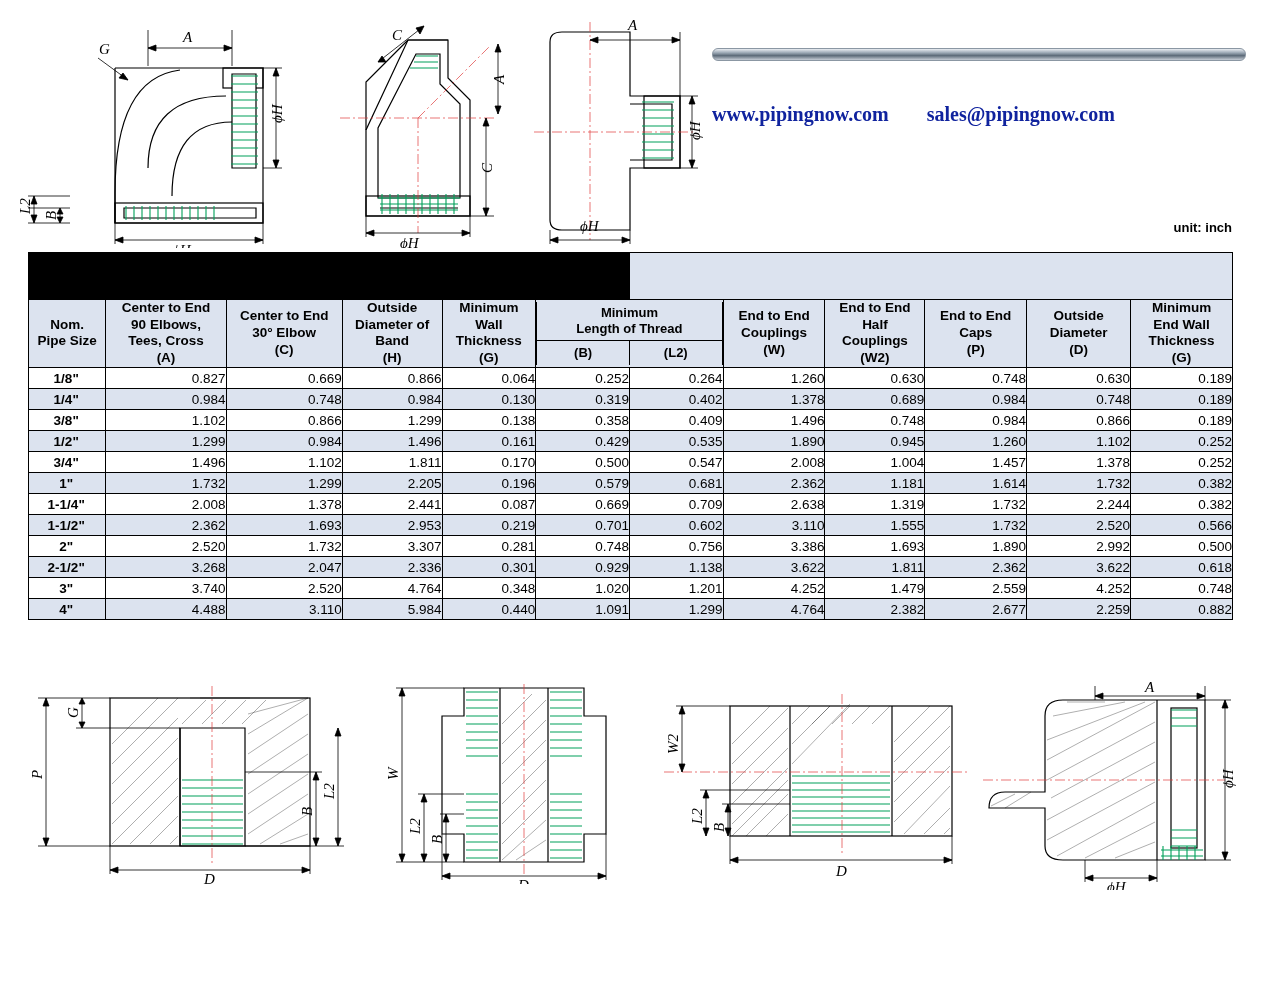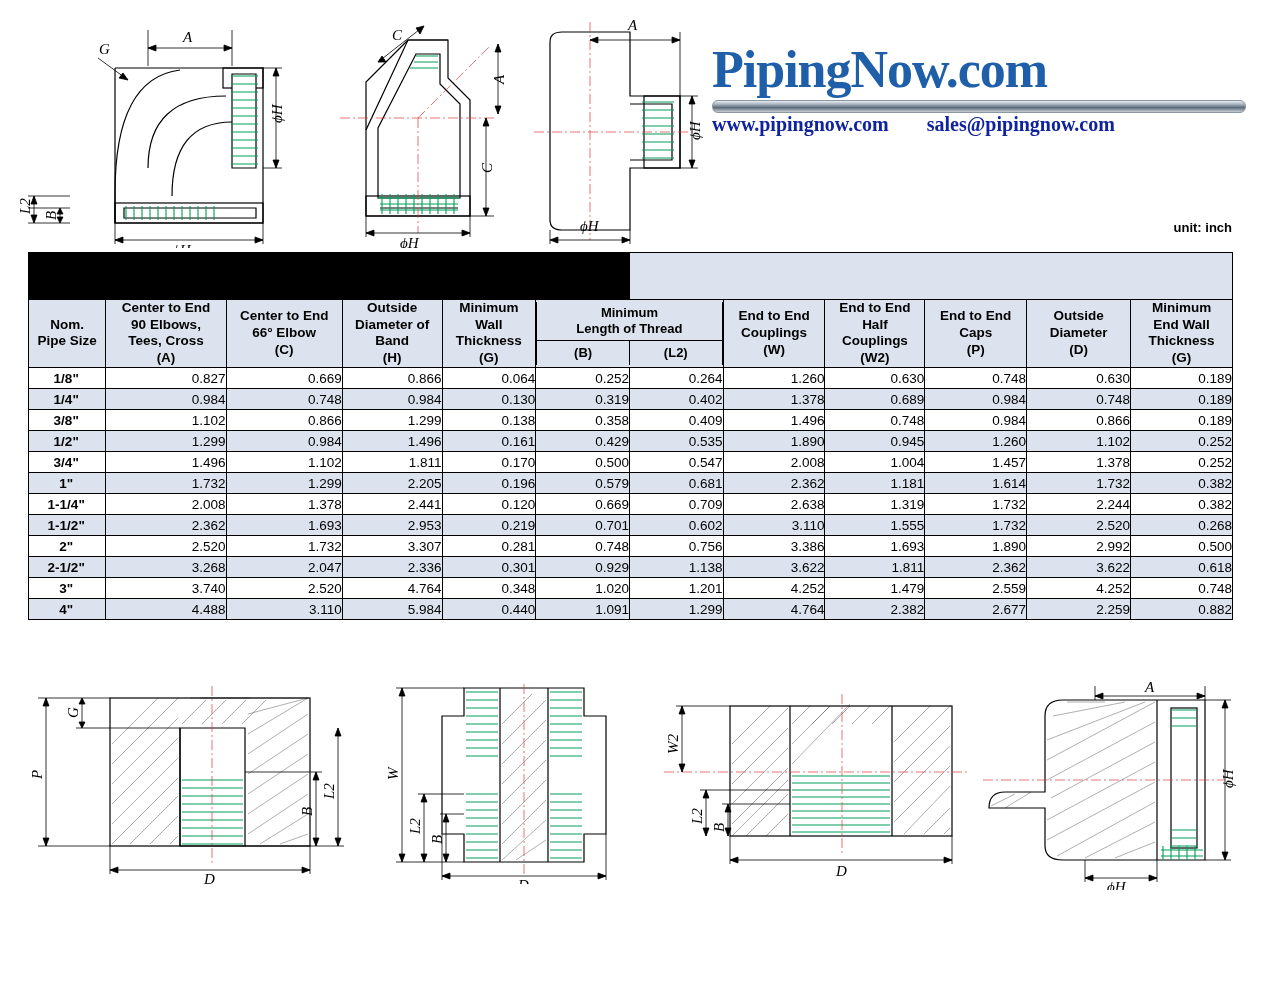--- a/index.html
+++ b/index.html
@@ -49,20 +49,21 @@
   }
   .brand-bar {
     margin-top: 4px;
     height: 11px;
     width: 532px;
     border-radius: 6px;
     background: linear-gradient(to bottom, #e9edf2 0%, #9aa7b4 35%, #5d6b79 60%, #c6cdd6 100%);
     border: 1px solid #8b97a3;
   }
   .brand-contact {
+    margin-top: 42px;
     font-family: "Liberation Serif", serif;
     font-weight: bold;
     font-size: 20px;
     color: #10239E;
     white-space: nowrap;
   }
   .brand-contact .sep { display: inline-block; width: 28px; }
   .unit-note {
     position: absolute;
     right: 48px;
@@ -295,21 +296,20 @@
         <polygon points="30,222 38,219 38,225" fill="#000"></polygon>
         <polygon points="110,222 102,219 102,225" fill="#000"></polygon>
         <path d="M30 212 L30 226 M110 212 L110 226"></path>
       </g>
       <text class="lbl" x="108" y="12">A</text>
       <text class="lbl" x="180" y="122" transform="rotate(-90 180 122)">ϕH</text>
       <text class="lbl" x="60" y="213">ϕH</text>
     </svg>
 
     <div class="brand">
-      <div class="brand-title">PipingNow.com</div>
       <div class="brand-bar"></div>
       <div class="brand-contact">
         <span>www.pipingnow.com</span>
         <span class="sep"></span>
         <span>sales@pipingnow.com</span>
       </div>
     </div>
     <div class="unit-note">unit: inch</div>
   </div>
 
@@ -343,21 +343,21 @@
             <div>Pipe Size</div>
           </th>
           <th class="hdr">
             <div>Center to End</div>
             <div>90 Elbows,</div>
             <div>Tees, Cross</div>
             <div>(A)</div>
           </th>
           <th class="hdr">
             <div>Center to End</div>
-            <div>66° Elbow</div>
+            <div>30° Elbow</div>
             <div>(C)</div>
           </th>
           <th class="hdr">
             <div>Outside</div>
             <div>Diameter of</div>
             <div>Band</div>
             <div>(H)</div>
           </th>
           <th class="hdr">
             <div>Minimum</div>
@@ -493,42 +493,42 @@
           <td>1.181</td>
           <td>1.614</td>
           <td>1.732</td>
           <td>0.382</td>
         </tr>
         <tr>
           <td class="size">1-1/4"</td>
           <td>2.008</td>
           <td>1.378</td>
           <td>2.441</td>
-          <td>0.120</td>
+          <td>0.087</td>
           <td>0.669</td>
           <td>0.709</td>
           <td>2.638</td>
           <td>1.319</td>
           <td>1.732</td>
           <td>2.244</td>
           <td>0.382</td>
         </tr>
         <tr class="alt">
           <td class="size">1-1/2"</td>
           <td>2.362</td>
           <td>1.693</td>
           <td>2.953</td>
           <td>0.219</td>
           <td>0.701</td>
           <td>0.602</td>
           <td>3.110</td>
           <td>1.555</td>
           <td>1.732</td>
           <td>2.520</td>
-          <td>0.268</td>
+          <td>0.566</td>
         </tr>
         <tr>
           <td class="size">2"</td>
           <td>2.520</td>
           <td>1.732</td>
           <td>3.307</td>
           <td>0.281</td>
           <td>0.748</td>
           <td>0.756</td>
           <td>3.386</td>

